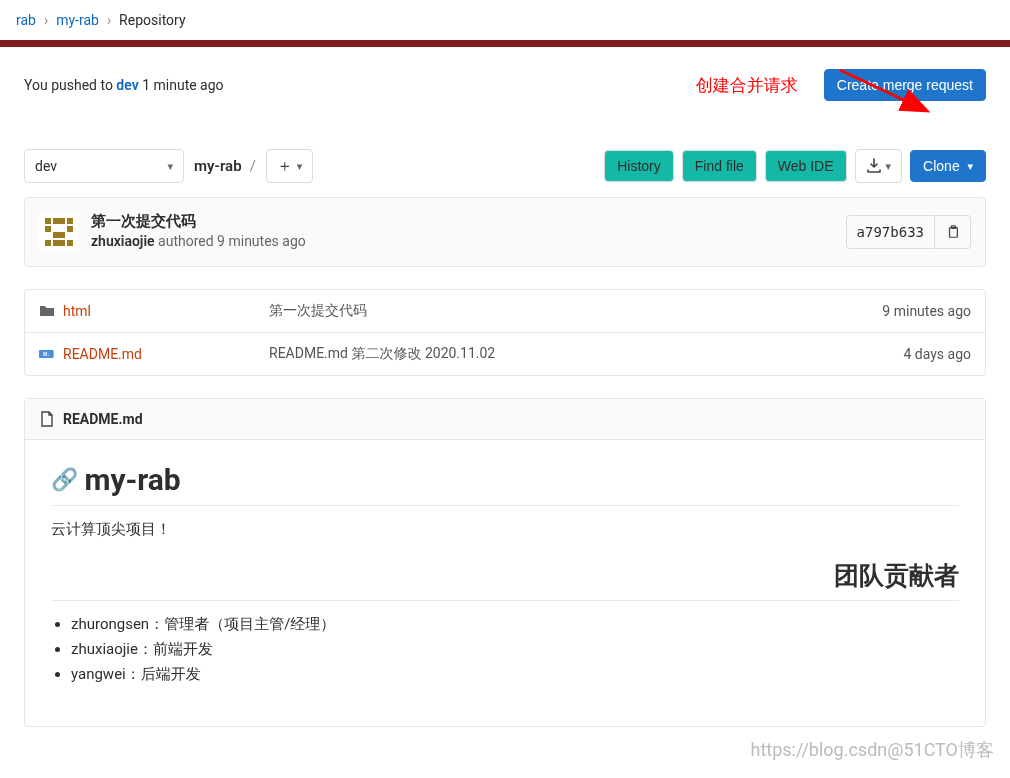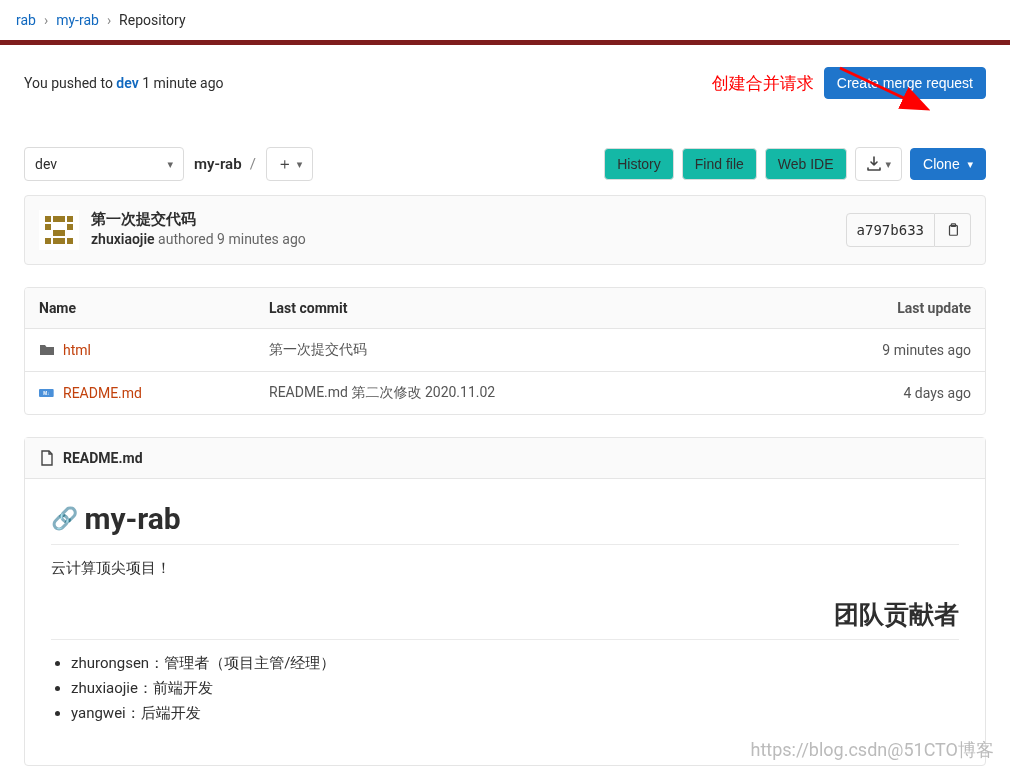--- a/index.html
+++ b/index.html
@@ -12,37 +12,37 @@
     height: 778px;
     overflow: hidden;
     position: relative;
   }
   .breadcrumbs {
     display: flex;
     align-items: center;
     gap: 8px;
     padding: 12px 16px;
     font-size: 14px;
-    border-bottom: 5px solid #7f1d1d;
+    border-bottom: 7px solid #7f1d1d;
   }
   .breadcrumbs a { color: #1068bf; text-decoration: none; }
   .breadcrumbs .sep { color: #888; }
   .breadcrumbs .current { color: #2e2e2e; }
 
   
   .push-notice {
     display: flex;
     align-items: center;
     justify-content: space-between;
     padding: 22px 24px 24px 24px;
     position: relative;
   }
   .push-msg { font-size: 14px;}
   .push-msg .branch { color: #1068bf; font-weight: 600; }
-  .right-area { display:flex; align-items:center; gap:10px; }
+  .right-area { display:flex; align-items:center; gap:26px; }
   .red-annot { color: #ff0000; font-size: 17px; font-weight:500; }
   .btn {
     display: inline-flex;
     align-items: center;
     height: 32px;
     padding: 0 12px;
     border: 1px solid #dbdbdb;
     border-radius: 4px;
     background: #14b8a6;
     cursor: pointer;
@@ -248,25 +248,20 @@
     <div class="copy-box">
       <svg width="14" height="14" viewBox="0 0 16 16">
         <rect x="4" y="3" width="9" height="11" rx="1" stroke="#444" fill="none" stroke-width="1.4"></rect>
         <rect x="6" y="1" width="5" height="3" rx="1" stroke="#444" fill="none" stroke-width="1.4"></rect>
       </svg>
     </div>
   </div>
 </div>
 
 <div class="tree">
-  <div class="tree-row tree-header">
-    <div>Name</div>
-    <div>Last commit</div>
-    <div class="col-upd">Last update</div>
-  </div>
   <div class="tree-row">
     <div class="name-cell">
       <svg width="16" height="16" viewBox="0 0 16 16">
           <path d="M1 3h5l1.5 2H15v8H1z" fill="#666"></path>
         </svg>
       <span class="filelink">html</span>
     </div>
     <div class="col-commit">第一次提交代码</div>
     <div class="col-upd">9 minutes ago</div>
   </div>

